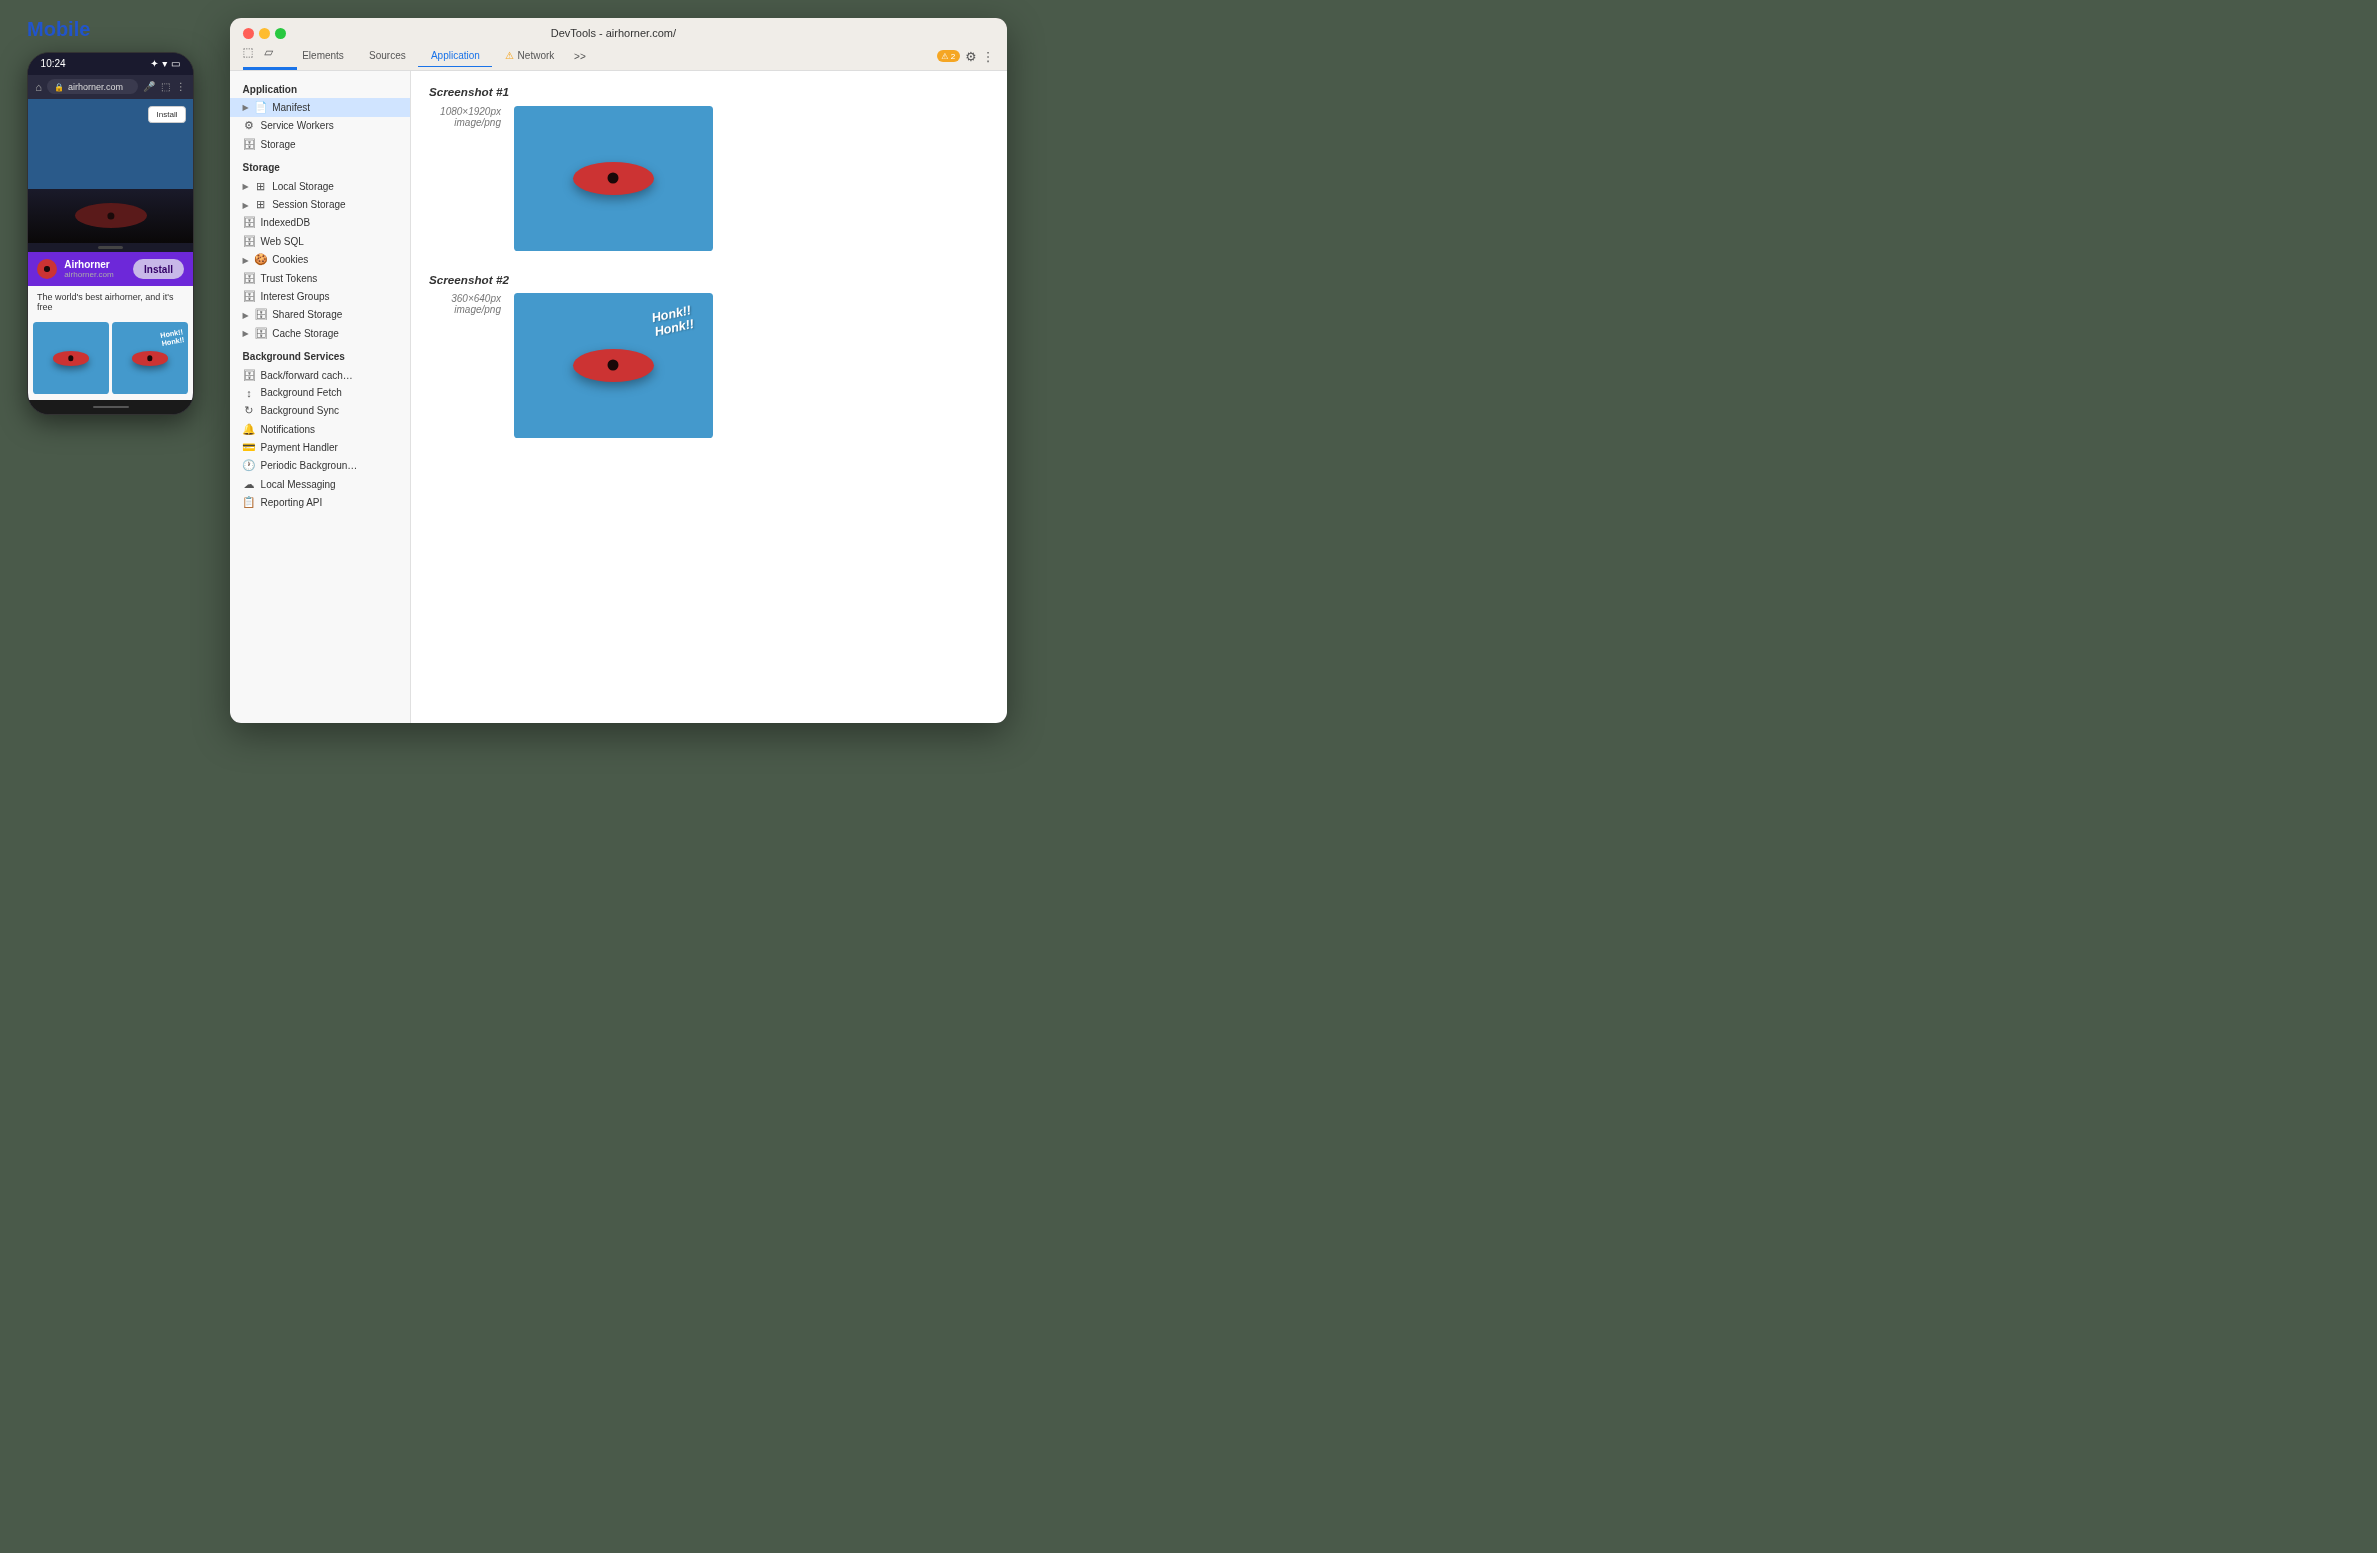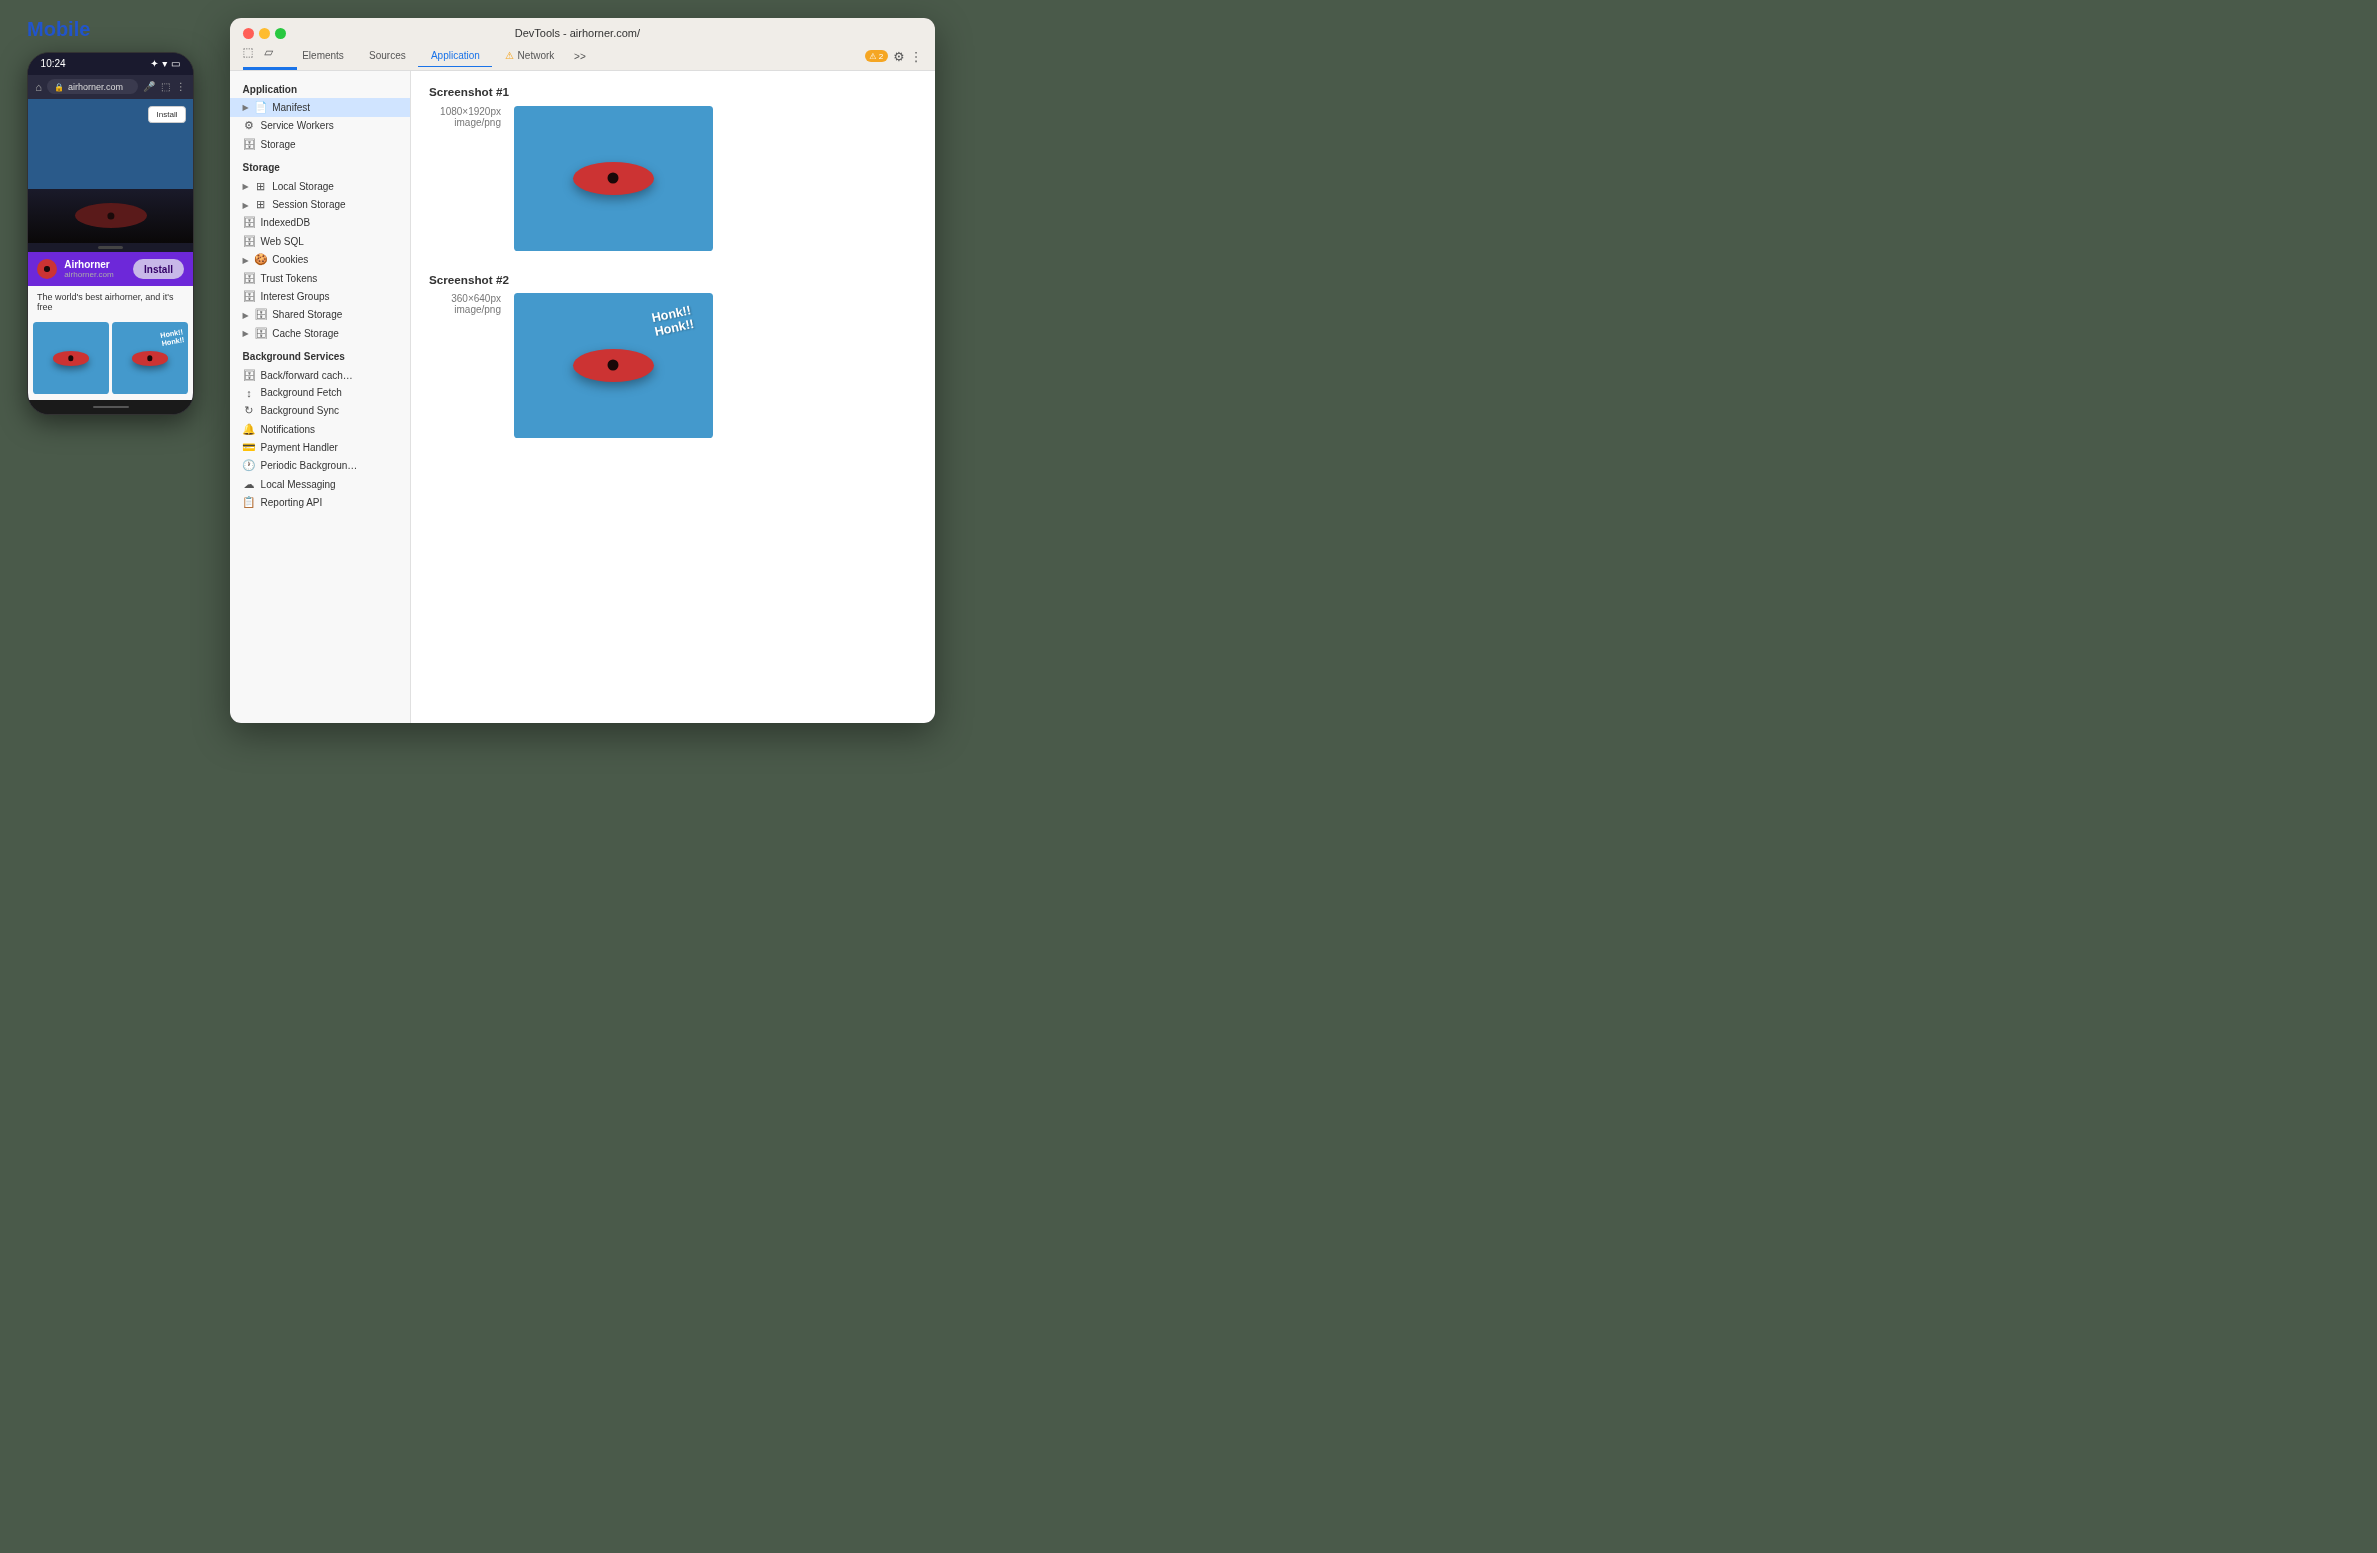--- a/index.html
+++ b/index.html
@@ -200,21 +200,21 @@
       height: 2.7px;
       background: #555;
       border-radius: 1.8px;
     }
 
     
     .devtools-window {
       background: #000000;
       border-radius: 11px;
       box-shadow: 0 11px 36px rgba(0,0,0,0.4);
-      width: 705px;
+      width: 777px;
       min-height: 705px;
       overflow: hidden;
       display: flex;
       flex-direction: column;
     }
     .devtools-titlebar {
       background: #f0ede8;
       padding: 9px 12.6px 0;
       border-bottom: 0.9px solid #ddd;
     }
@@ -323,20 +323,21 @@
     .sidebar-divider { height: 7.2px; }
 
     .devtools-main {
       flex: 1;
       padding: 14.5px 18px;
       overflow-y: auto;
       background: white;
     }
     .screenshot-section {
       margin-bottom: 22px;
+      font-style: italic;
     }
     .screenshot-title {
       font-size: 11.7px;
       font-weight: 600;
       color: #333;
       margin-bottom: 7.2px;
     }
     .screenshot-meta {
       display: flex;
       align-items: flex-start;

